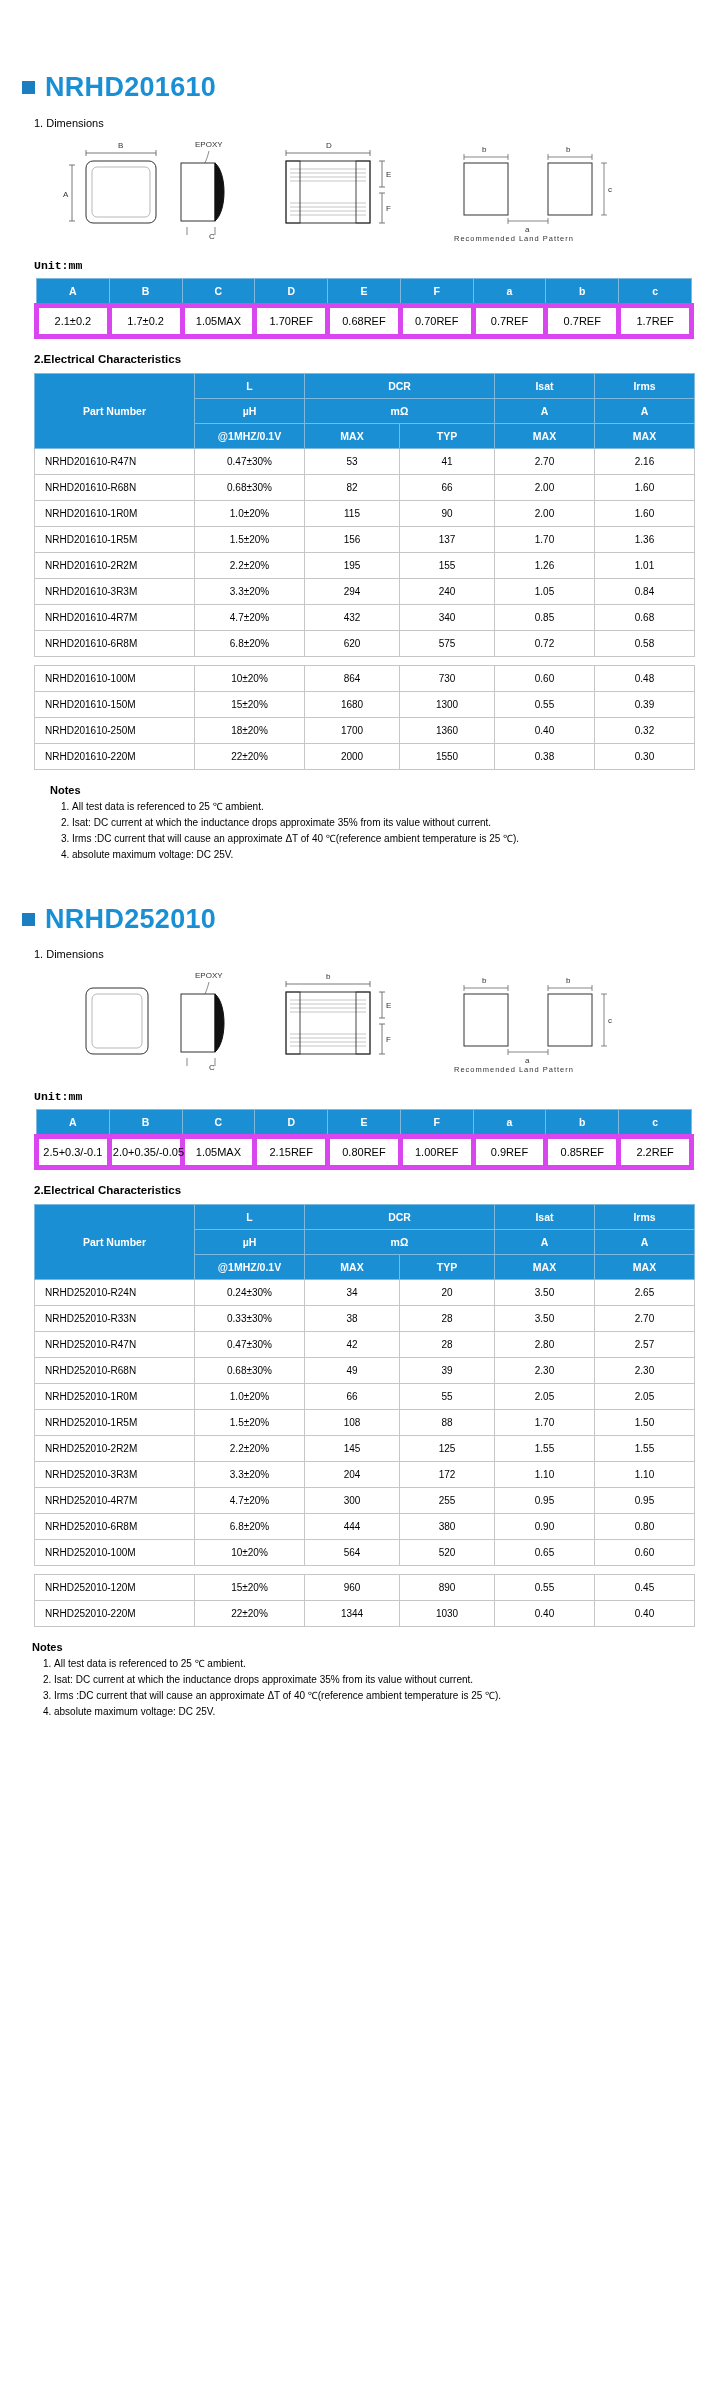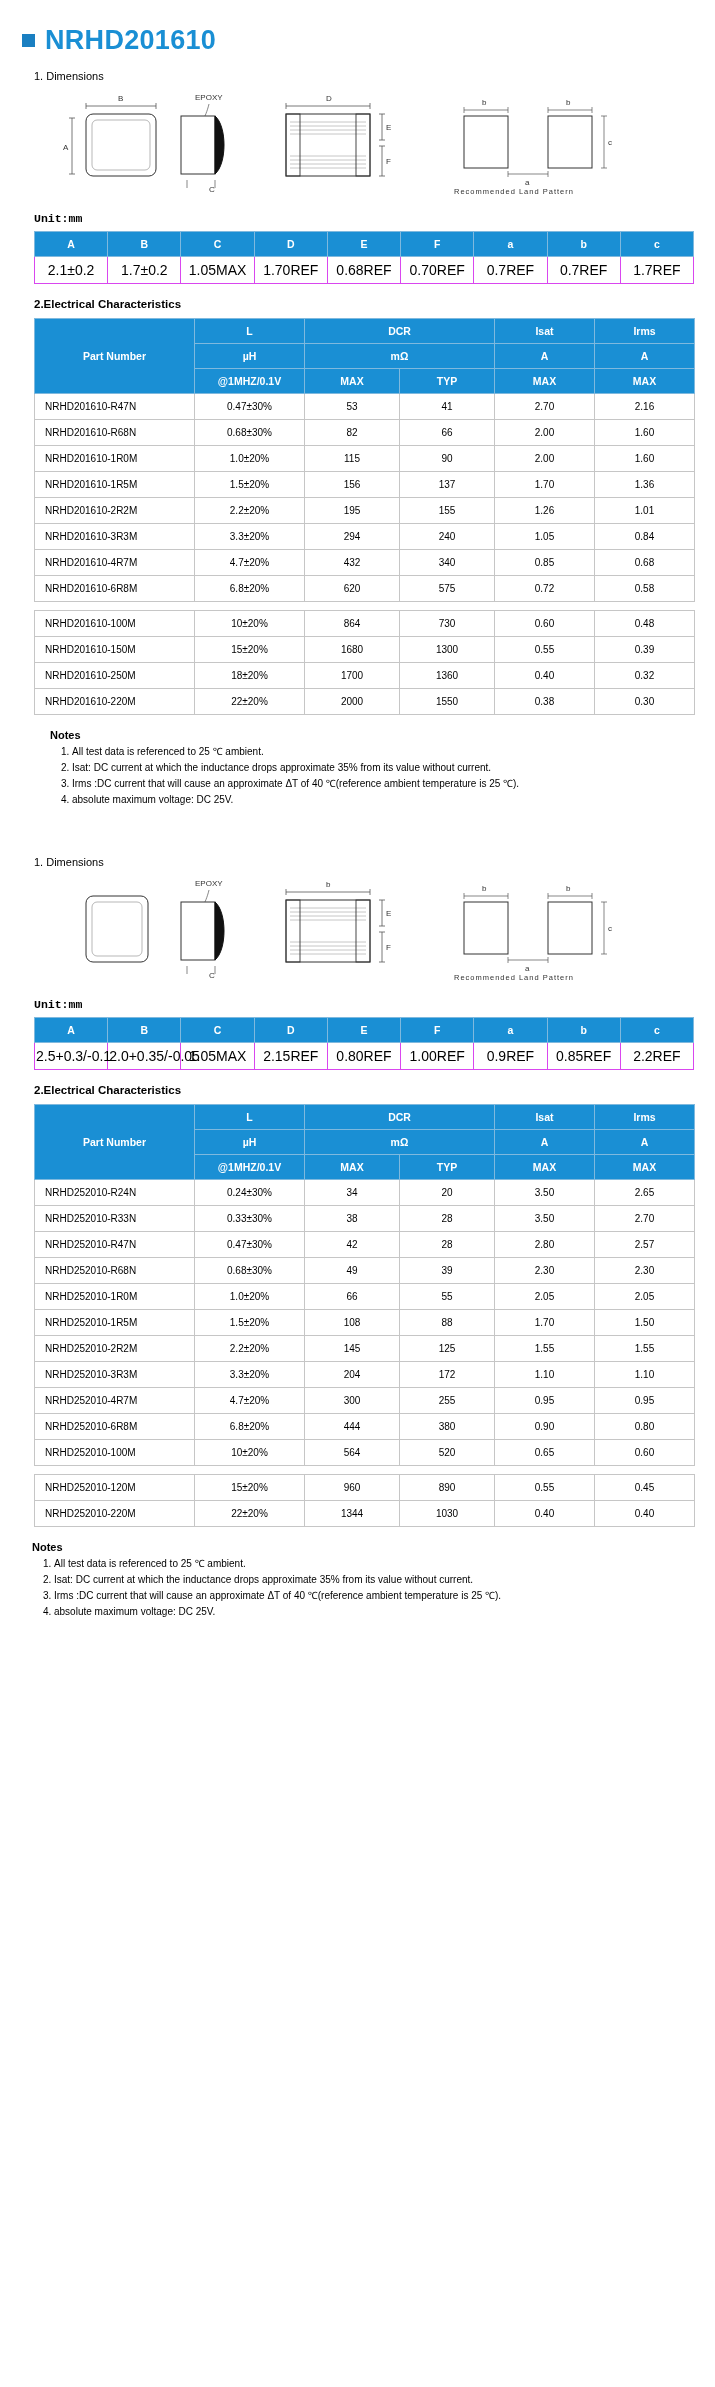--- a/index.html
+++ b/index.html
@@ -10,20 +10,21 @@
   body {
     width: 715px;
     font-family: "Liberation Sans", sans-serif;
     color: #000;
     -webkit-font-smoothing: antialiased;
   }
   .page {
     width: 697px;
     box-sizing: border-box;
     padding: 18px 22px 10px 22px;
+    margin-top: 47px;
   }
   .section-title {
     display: flex;
     align-items: center;
     gap: 10px;
     margin: 8px 0 4px 0;
   }
   .sq {
     width: 13px;
     height: 13px;
@@ -76,22 +77,22 @@
   .unit-table th {
     background: #1a8fd4;
     color: #fff;
     font-size: 10.5px;
     font-weight: bold;
     border: 1px solid #7fb9de;
     height: 22px;
     text-align: center;
   }
   .unit-table td {
-    border: 1px solid #d946ef;
-    font-size: 14px;
+    border: 5px solid #d946ef;
+    font-size: 11px;
     text-align: center;
     height: 24px;
     color: #000;
   }
 
   
   .el-table {
     border-collapse: collapse;
     margin-left: 12px;
     width: 660px;
@@ -407,20 +408,24 @@
         <li>Irms :DC current that will cause an approximate ΔT of 40 ℃(reference ambient temperature is 25 ℃).</li>
         <li>absolute maximum voltage: DC 25V.</li>
       </ol>
     </div>
   </div>
 
   <div class="gap"></div>
 
   <div>
 
+    <div class="section-title">
+      <span class="sq"></span>
+      <span class="big">NRHD252010</span>
+    </div>
 
     <div class="sub-head">1. Dimensions</div>
 
     <div class="drawing">
       <svg class="dwg" style="left:20px;" width="110" height="108" viewBox="0 0 110 108">
         <rect x="26" y="22" width="62" height="66" rx="7" fill="#ffffff" stroke="#333" stroke-width="1"></rect>
         <rect x="32" y="28" width="50" height="54" rx="5" fill="#ffffff" stroke="#999" stroke-width="0.7"></rect>
       </svg>
 
       <svg class="dwg" style="left:125px;" width="90" height="108" viewBox="0 0 90 108">

